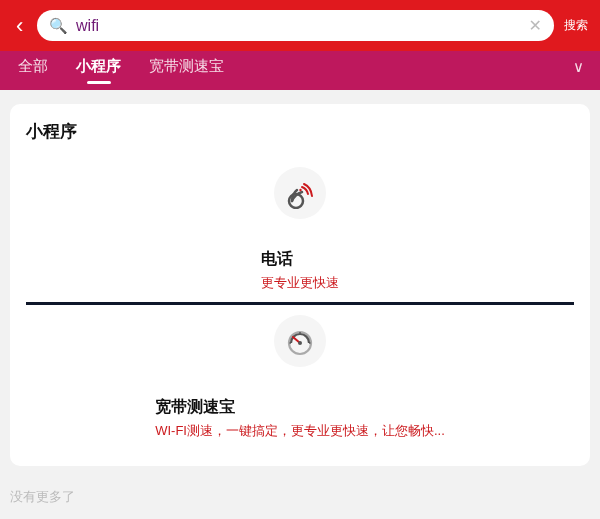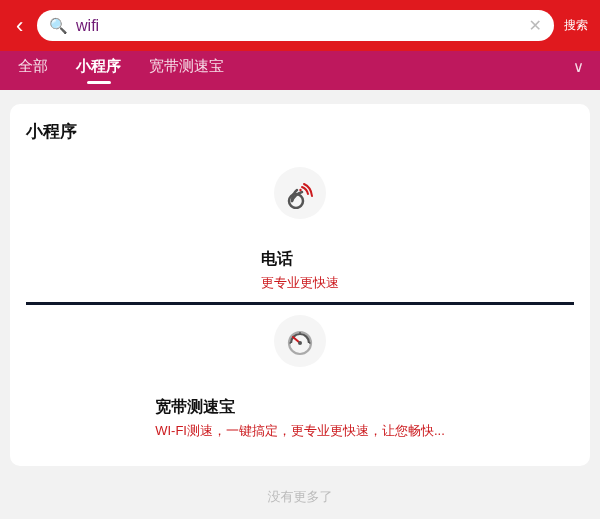--- a/index.html
+++ b/index.html
@@ -152,21 +152,20 @@
     .item-desc {
       font-size: 13px;
       color: #cc1a1e;
       white-space: nowrap;
       overflow: hidden;
       text-overflow: ellipsis;
       max-width: 420px;
     }
 
     .no-more {
-      text-align: center;
       color: #bbb;
       font-size: 13px;
       padding: 22px 0 10px;
     }
   </style>
 </head>
 <body>
 
 <div class="header">
   <div class="back-btn">‹</div>

